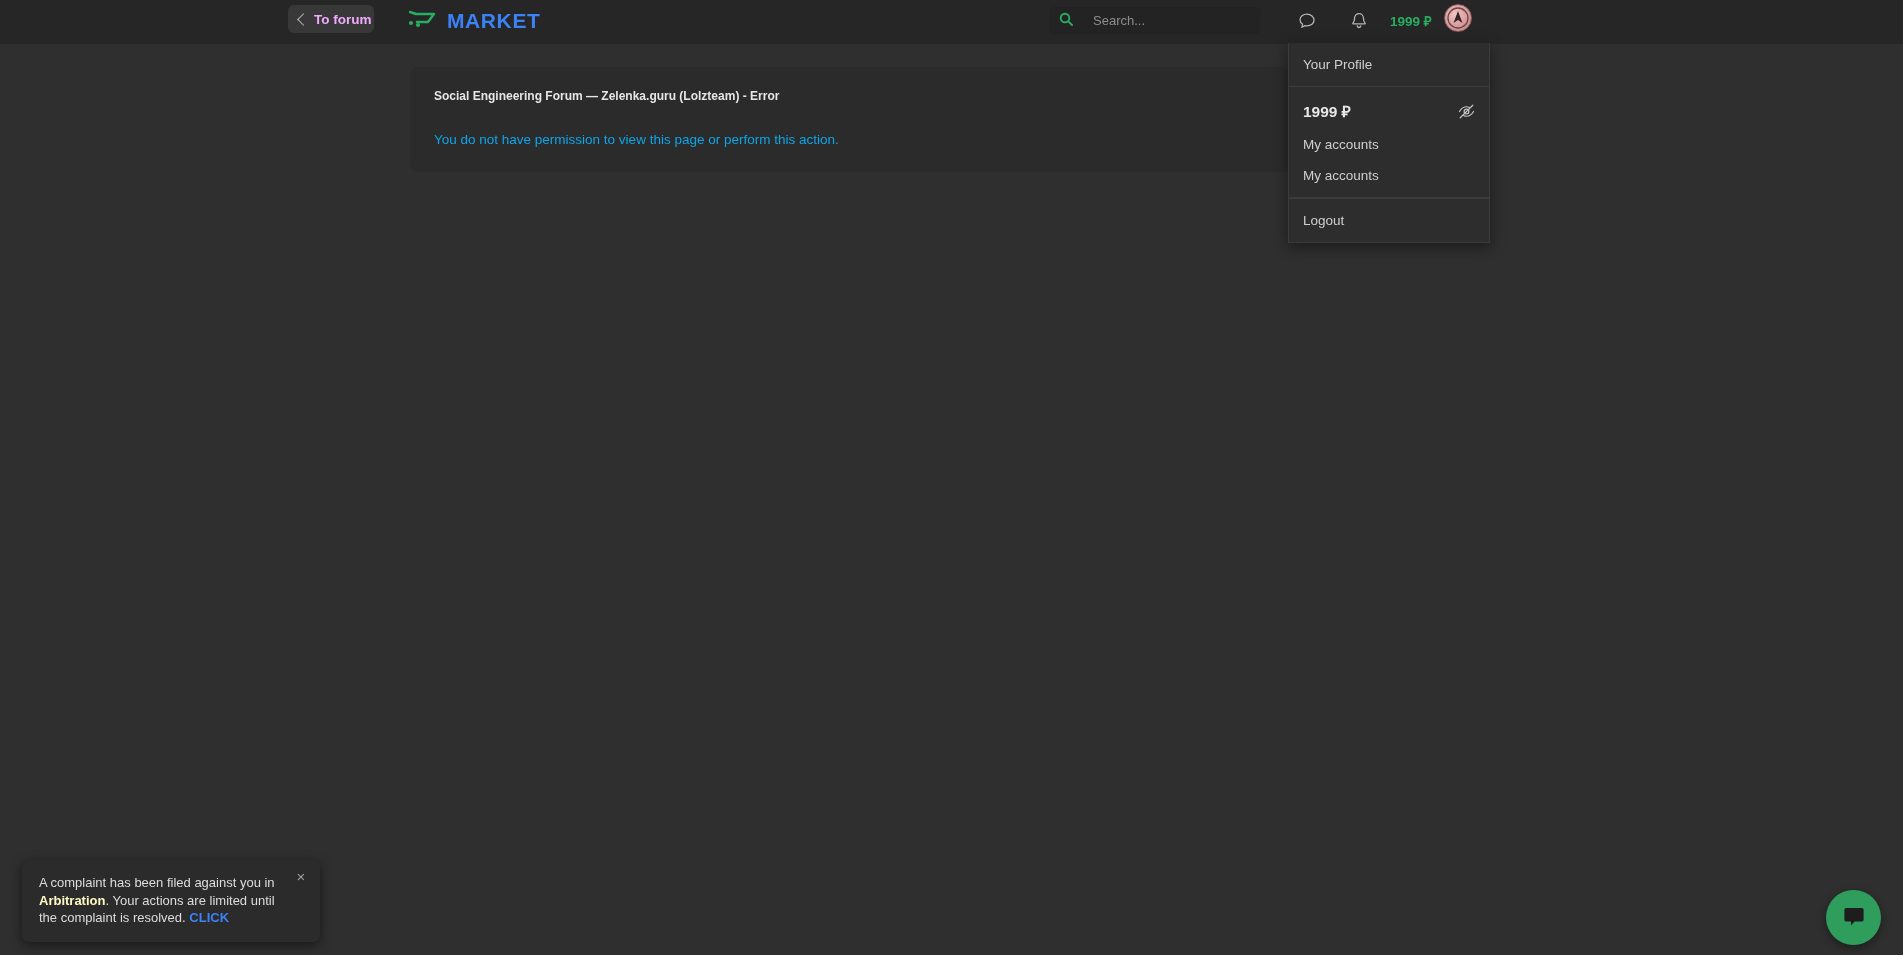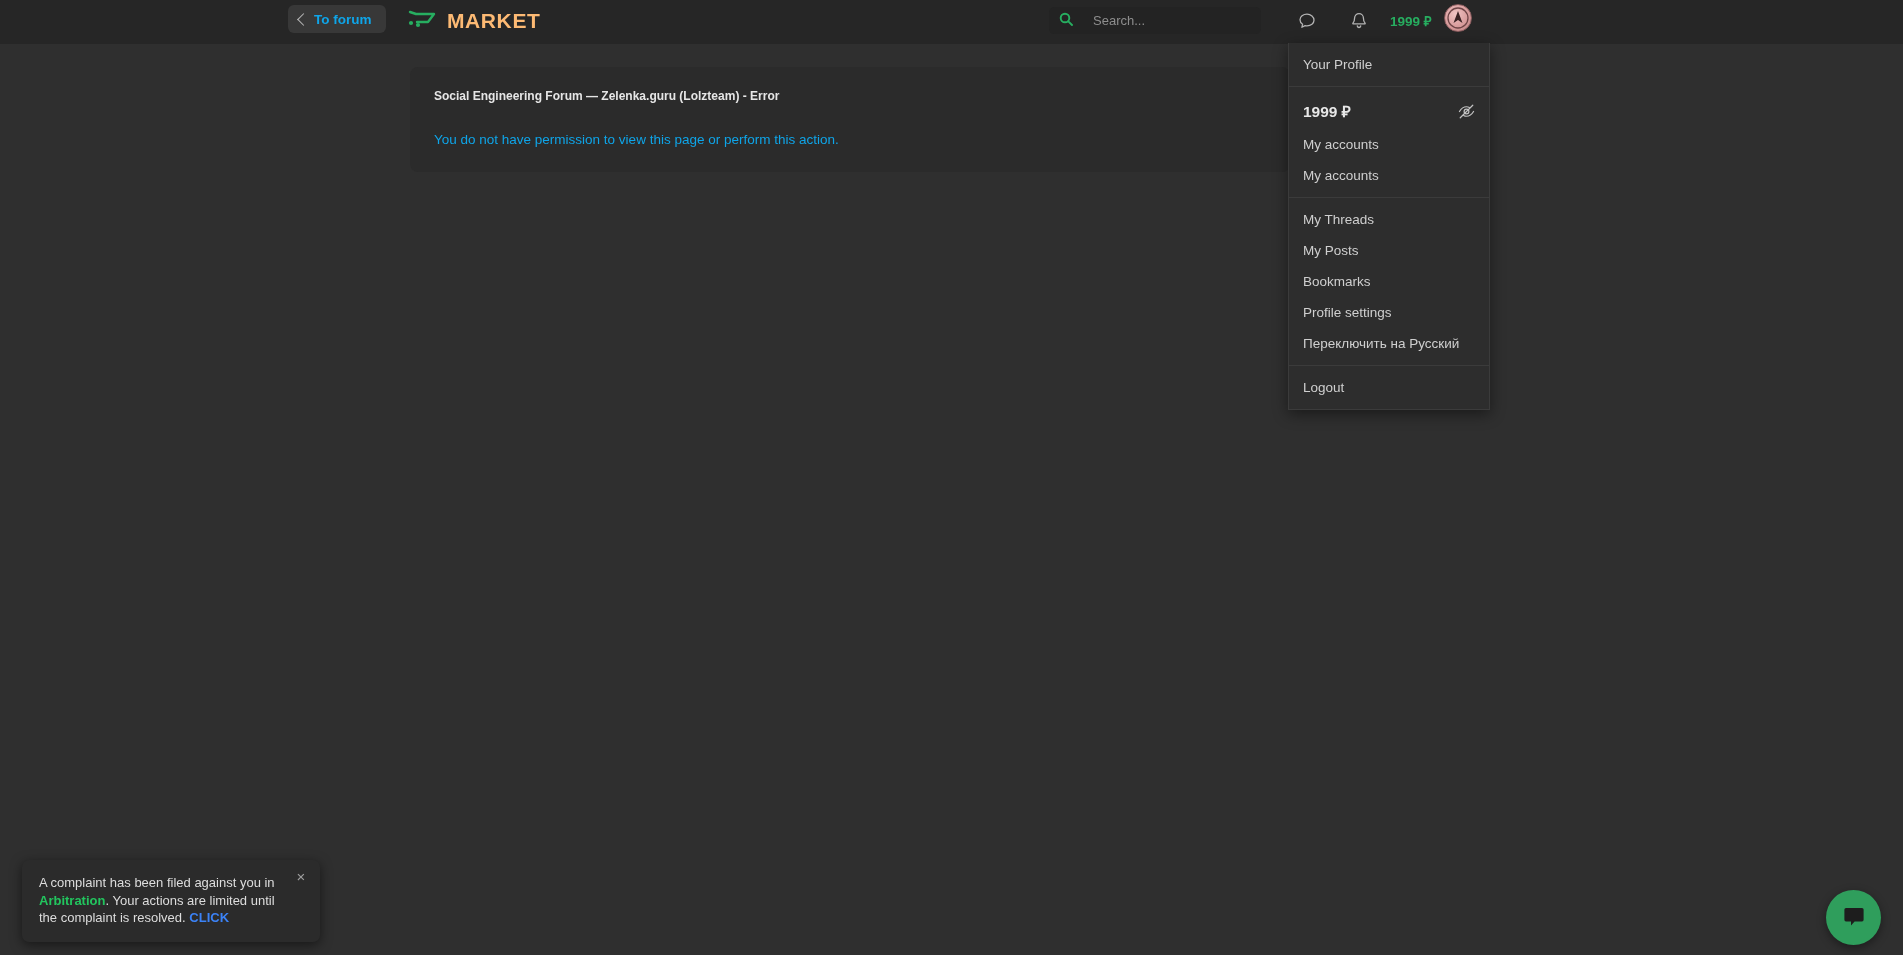--- a/index.html
+++ b/index.html
@@ -21,25 +21,25 @@
     background: #262626;
     display: flex;
     align-items: center;
   }
 
   .to-forum-btn {
     position: absolute;
     left: 288px;
     top: 5px;
     height: 28px;
-    padding: 0 14px 0 8px;
+    padding: 0 2px 0 8px;
     background: #383838;
     border: none;
     border-radius: 6px;
-    color: #0ea5e9;
+    color: #f0abfc;
     font-size: 13.5px;
     font-weight: bold;
     font-family: "Liberation Sans", sans-serif;
     display: flex;
     align-items: center;
     gap: 6px;
     cursor: pointer;
   }
   .chev-left {
     width: 9px; height: 9px;
@@ -54,21 +54,21 @@
     position: absolute;
     left: 408px;
     top: 5px;
     height: 32px;
     display: flex;
     align-items: center;
     gap: 9px;
     cursor: pointer;
   }
   .brand-text {
-    color: #fdba74;
+    color: #3b82f6;
     font-size: 21px;
     font-weight: bold;
     letter-spacing: 0.6px;
     font-family: "Liberation Sans", sans-serif;
   }
 
   .search-wrap {
     position: absolute;
     left: 1049px;
     top: 7px;
@@ -207,21 +207,21 @@
     background: #2b2b2b;
     border-radius: 7px;
     box-shadow: 0 3px 12px rgba(0,0,0,0.5);
     padding: 14px 34px 15px 17px;
   }
   .toast-text {
     color: #dddddd;
     font-size: 13px;
     line-height: 17.5px;
   }
-  .toast-text b { font-weight: bold; color: #22c55e; margin-top: 40px; }
+  .toast-text b { font-weight: bold; color: #fef9c3; margin-top: 40px; }
   .toast-link { font-weight: bold; color: #3b82f6; cursor: pointer; }
   .toast-close {
     position: absolute;
     right: 10px;
     top: 8px;
     width: 18px;
     height: 18px;
     background: none;
     border: none;
     cursor: pointer;
@@ -331,37 +331,20 @@
     <div class="dd-item">
       <span>My accounts</span>
     </div>
     <div class="dd-item">
       <span>My accounts</span>
     </div>
   </div>
 
   <div class="dd-sep"></div>
 
-  <div class="dd-section">
-    <div class="dd-item">
-      <span>My Threads</span>
-    </div>
-    <div class="dd-item">
-      <span>My Posts</span>
-    </div>
-    <div class="dd-item">
-      <span>Bookmarks</span>
-    </div>
-    <div class="dd-item">
-      <span>Profile settings</span>
-    </div>
-    <div class="dd-item">
-      <span>Переключить на Русский</span>
-    </div>
-  </div>
 
   <div class="dd-sep"></div>
 
   <div class="dd-section">
     <div class="dd-item">
       <span>Logout</span>
     </div>
   </div>
 </div>
 

